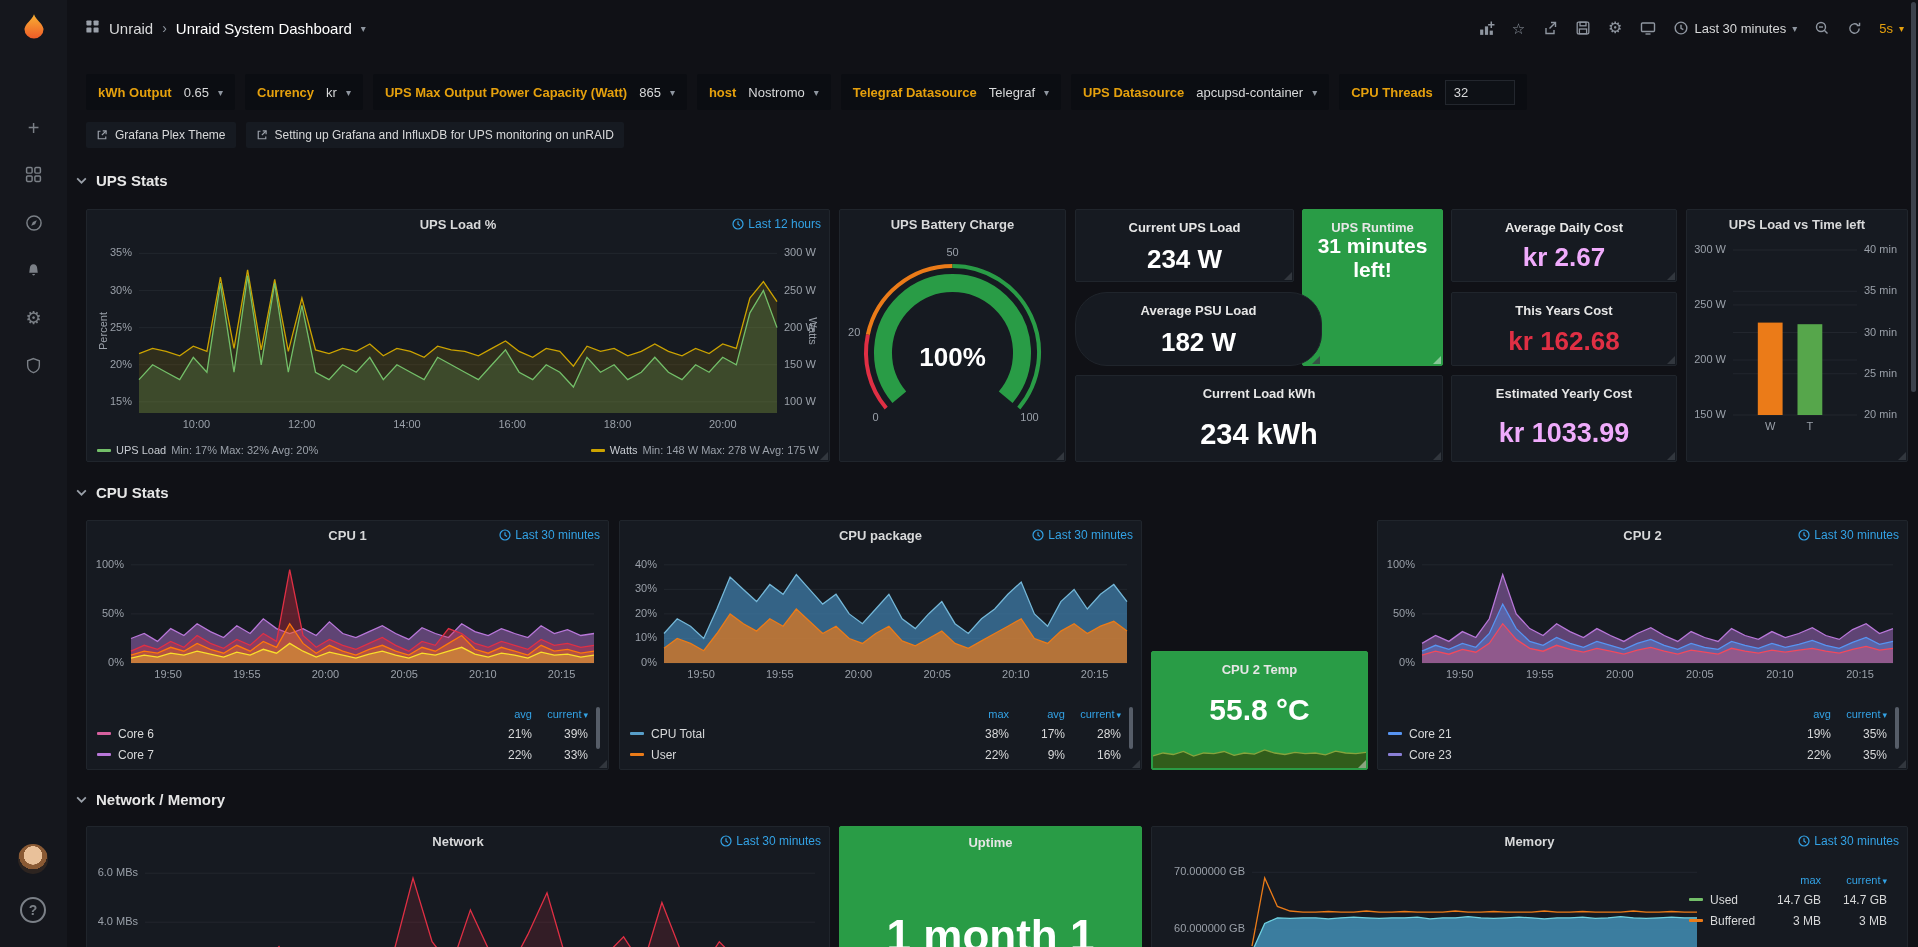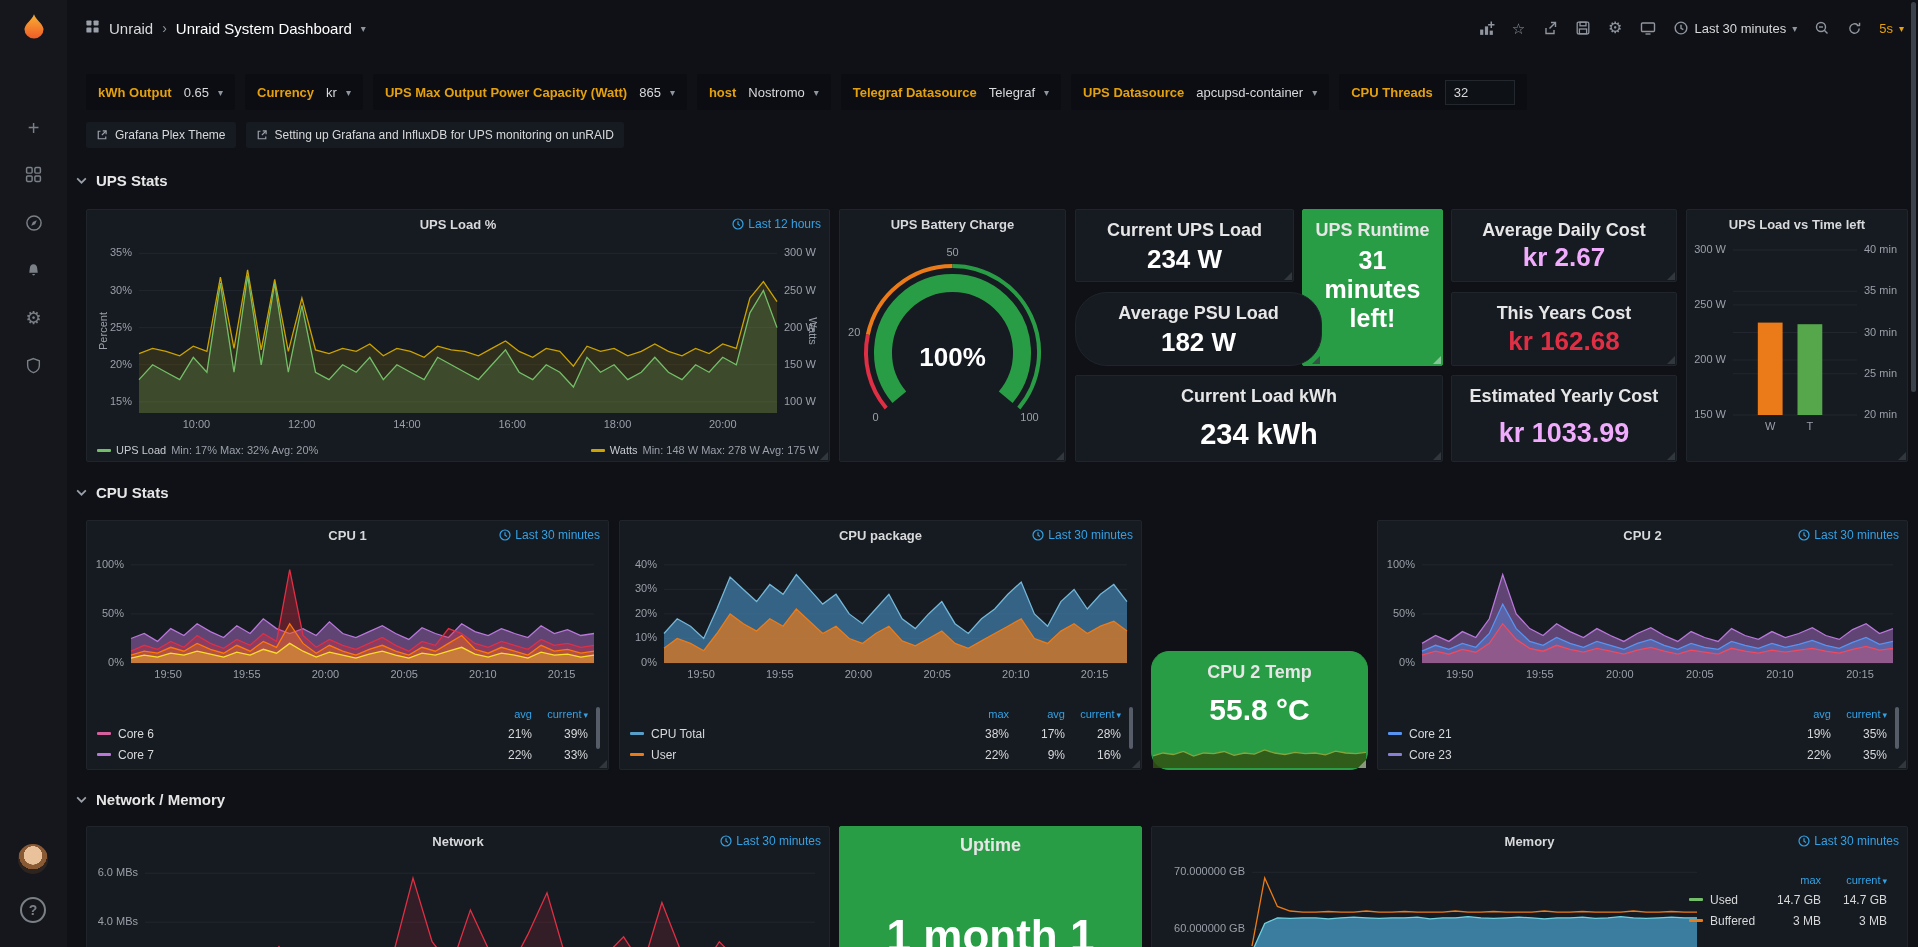--- a/index.html
+++ b/index.html
@@ -46,21 +46,21 @@
   .section-head { position:absolute; display:flex; align-items:center; gap:8px; font-size:15px; font-weight:bold; color:#e6e6e6; cursor:pointer; }
   .panel { position:absolute; background:#161a21; border:1px solid #20252c; border-radius:2px; }
   .panel.green { background:#299c46; border-color:#2d9c46; }
   .panel-title { position:absolute; top:7px; left:0; right:0; text-align:center; font-size:13px; font-weight:bold; color:#d8d9da; }
   .panel-time { position:absolute; top:7px; right:8px; display:flex; align-items:center; gap:4px;
                 color:#33a2e5; font-size:12px; cursor:pointer; }
   .rsz { position:absolute; right:1px; bottom:1px; width:0; height:0;
          border-left:8px solid transparent; border-bottom:8px solid #3a3f46; opacity:.8; cursor:nwse-resize; }
   .panel.green .rsz { border-bottom-color:rgba(255,255,255,.55); }
 
-  .stat-title { position:absolute; top:10px; left:0; right:0; text-align:center; font-size:18px; font-weight:bold; color:#e6e6e6; }
+  .stat-title { position:absolute; top:10px; left:0; right:0; text-align:center; font-size:13px; font-weight:bold; color:#e6e6e6; }
   .stat-value { position:absolute; left:0; right:0; text-align:center; font-weight:bold; color:#ffffff; }
   .v-green { color:#f0abfc; }
   .v-red { color:#e02f44; }
 
   .chart-fill { position:absolute; left:0; top:0; right:0; bottom:0; }
   .tick { position:absolute; font-size:11px; color:#9aa0a9; white-space:nowrap; }
   .yaxis-title { position:absolute; font-size:11px; color:#9aa0a9; width:60px; text-align:center; }
   .rot-l { transform:rotate(-90deg); }
   .rot-r { transform:rotate(90deg); }
 
@@ -342,21 +342,21 @@
   </div>
 
   <div class="panel" style="left:1075px; top:209px; width:219px; height:73px;">
     <div class="stat-title">Current UPS Load</div>
     <div class="stat-value" style="top:34px; font-size:26px;">234 W</div>
     <div class="rsz"></div>
   </div>
 
   <div class="panel green" style="left:1302px; top:209px; width:141px; height:157px;">
     <div class="stat-title">UPS Runtime</div>
-    <div class="stat-value" style="top:36px; font-size:25px; line-height:1.15; padding:0 14px;text-align:center;">31 minutes left!</div>
+    <div class="stat-value" style="top:24px; font-size:21px; line-height:1.15; padding:0 14px;text-align:center;">31 minutes left!</div>
     <div class="rsz"></div>
   </div>
 
   <div class="panel" style="left:1451px; top:209px; width:226px; height:73px;">
     <div class="stat-title">Average Daily Cost</div>
     <div class="stat-value v-green" style="top:32px; font-size:26px;">kr  2.67</div>
     <div class="rsz"></div>
   </div>
 
   <div class="panel" style="left:1075px; top:292px; width:247px; height:74px;border-radius:32px;">
@@ -535,21 +535,21 @@
           </span>
         <span class="leg-col">22%</span>
         <span class="leg-col">9%</span>
         <span class="leg-col">16%</span>
       </div>
       <div class="leg-scroll"></div>
     </div>
     <div class="rsz"></div>
   </div>
 
-  <div class="panel green" style="left:1151px; top:651px; width:217px; height:119px;border-radius:18px;">
+  <div class="panel green" style="left:1151px; top:651px; width:217px; height:119px;">
     <div class="stat-title">CPU 2 Temp</div>
     <div class="stat-value" style="top:41px; font-size:30px;">55.8 °C</div>
     <div class="spark">
         <svg width="213" height="30" viewBox="0 0 213 30" style="position: absolute; left: 0px; top: 0px;">
           <path d="M0.0,18.0 L10.1,15.0 L20.3,16.5 L30.4,13.5 L40.6,18.0 L50.7,15.0 L60.9,15.6 L71.0,13.5 L81.1,17.4 L91.3,15.0 L101.4,16.2 L111.6,12.0 L121.7,15.0 L131.9,16.5 L142.0,14.4 L152.1,15.6 L162.3,15.0 L172.4,16.8 L182.6,13.2 L192.7,15.0 L202.9,15.6 L213.0,14.4 L213.0,30.0 L0,30.0 Z" fill="#335214" fill-opacity="0.85" stroke="none"></path>
           <path d="M0.0,18.0 L10.1,15.0 L20.3,16.5 L30.4,13.5 L40.6,18.0 L50.7,15.0 L60.9,15.6 L71.0,13.5 L81.1,17.4 L91.3,15.0 L101.4,16.2 L111.6,12.0 L121.7,15.0 L131.9,16.5 L142.0,14.4 L152.1,15.6 L162.3,15.0 L172.4,16.8 L182.6,13.2 L192.7,15.0 L202.9,15.6 L213.0,14.4" fill="none" stroke="#86a33c" stroke-width="1.3"></path>
         </svg>
       </div>
     <div class="rsz"></div>
   </div>

